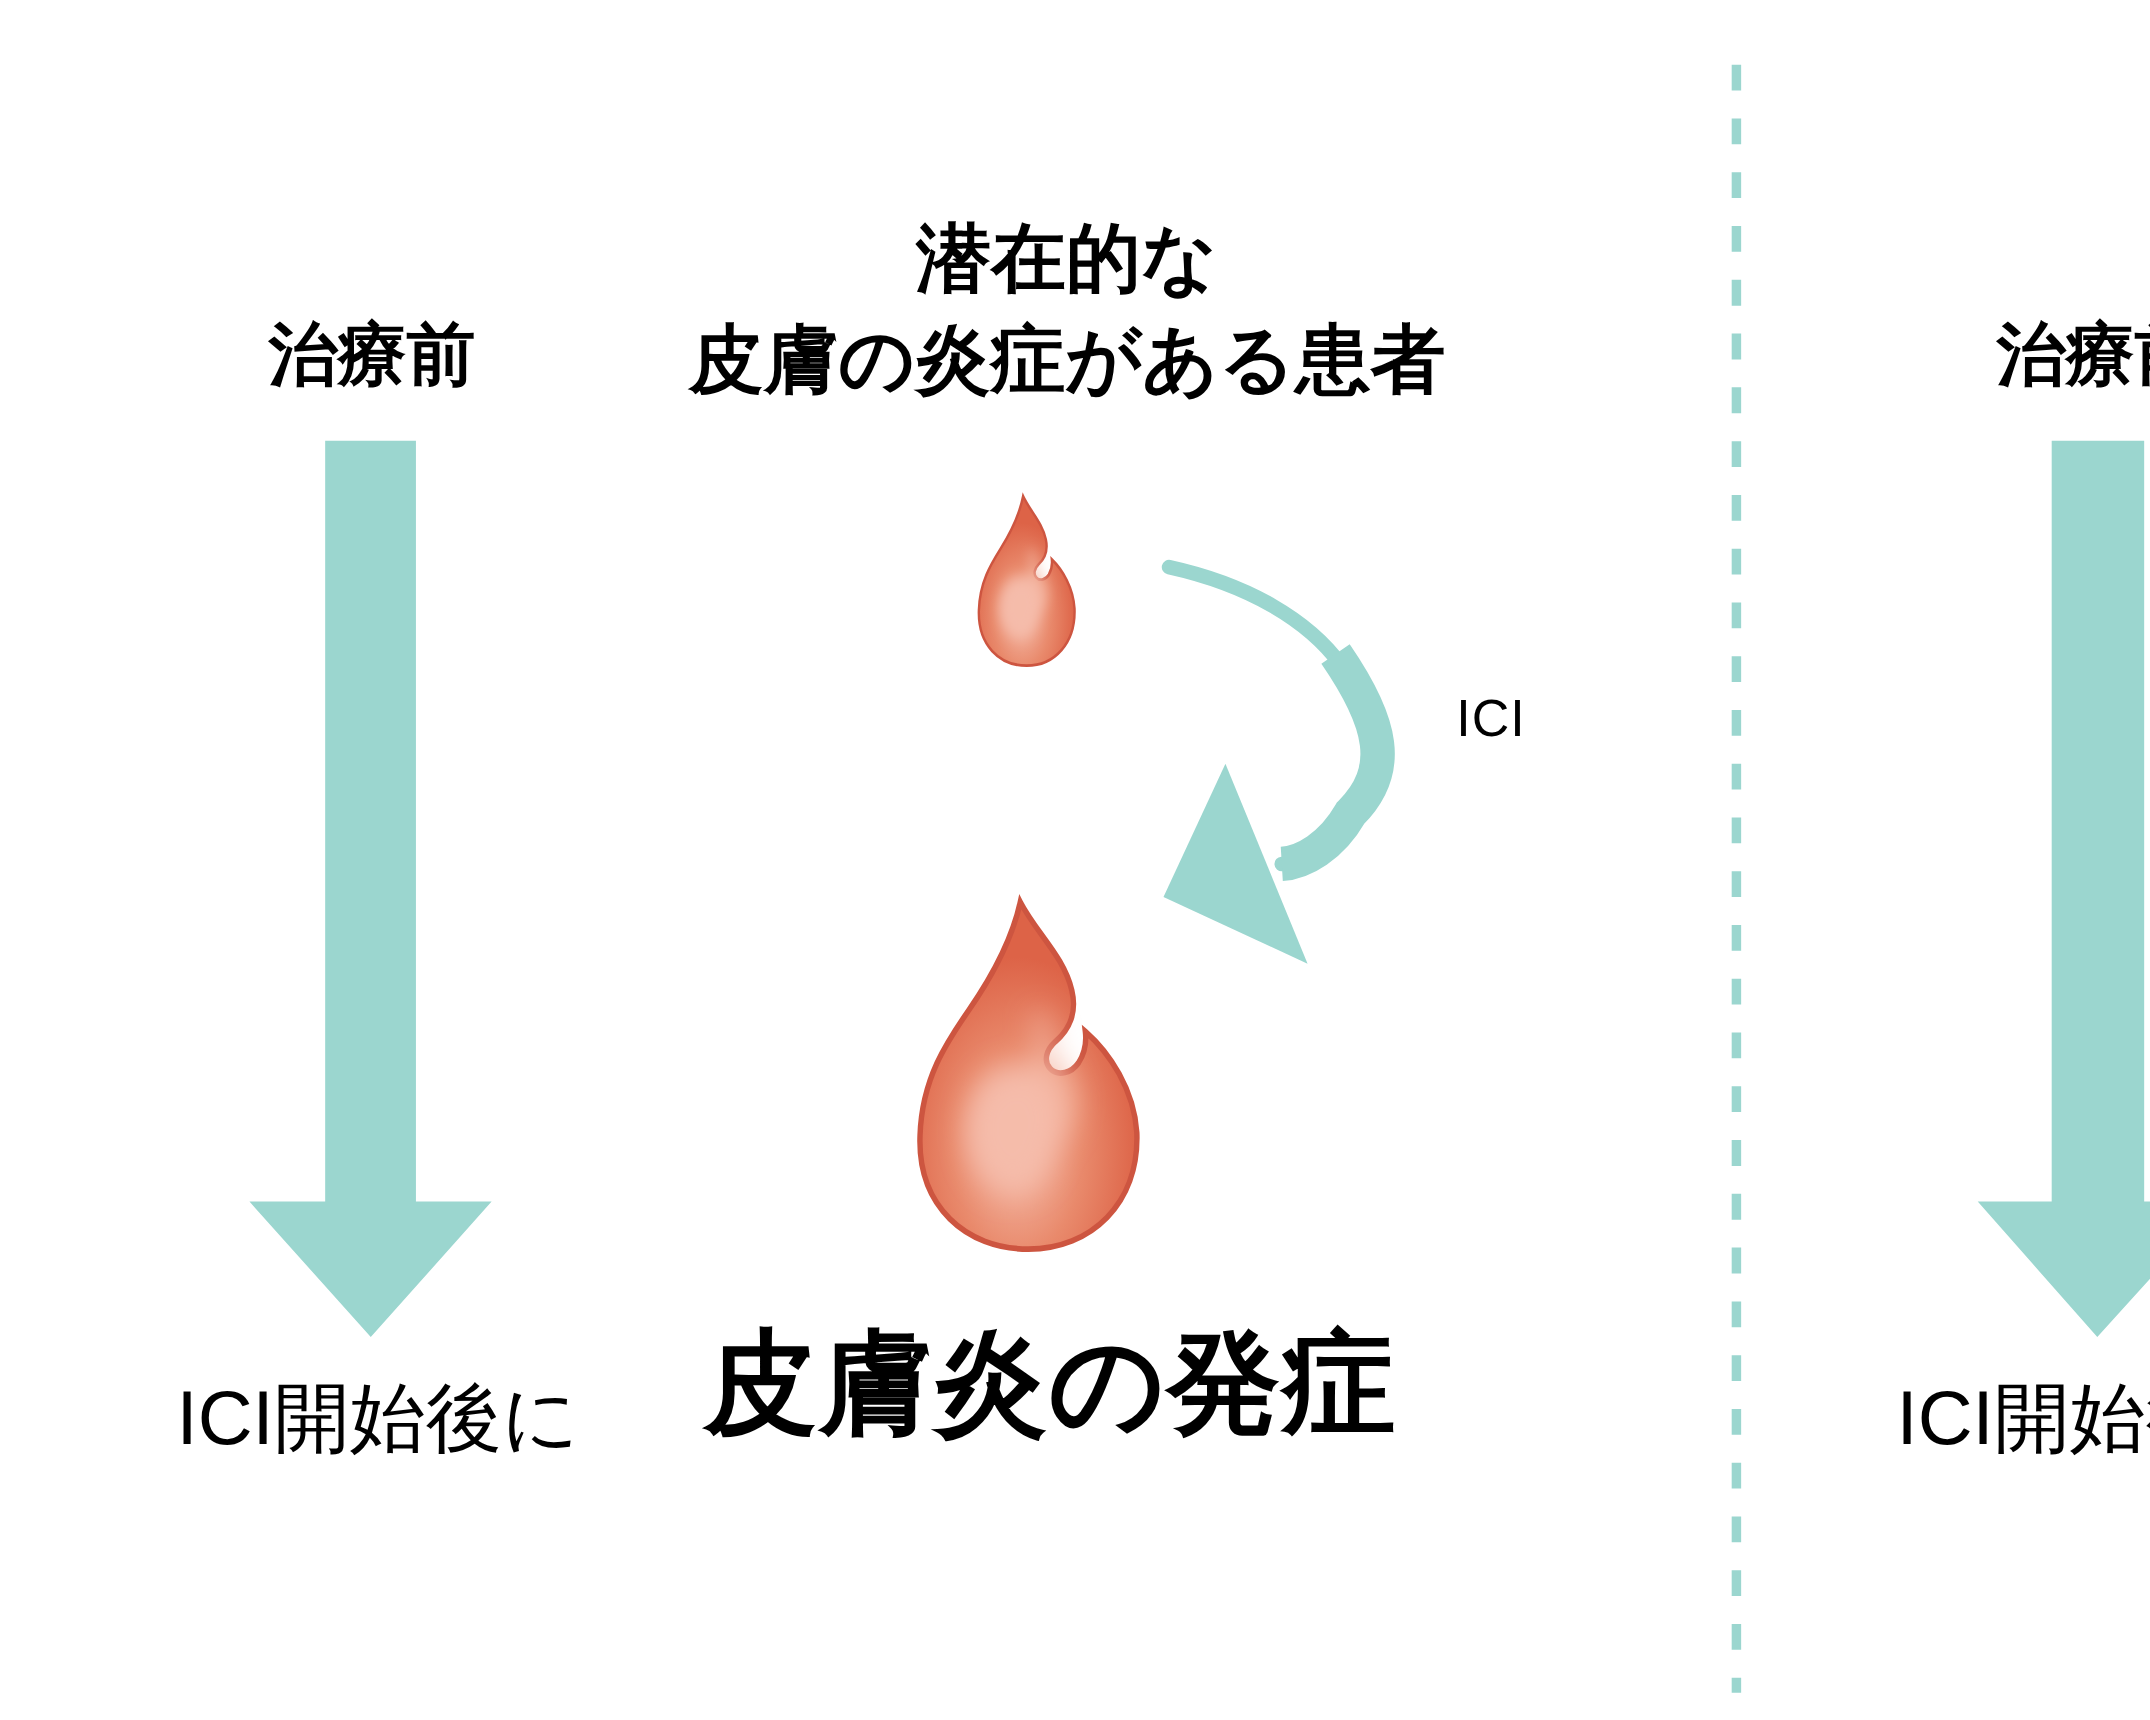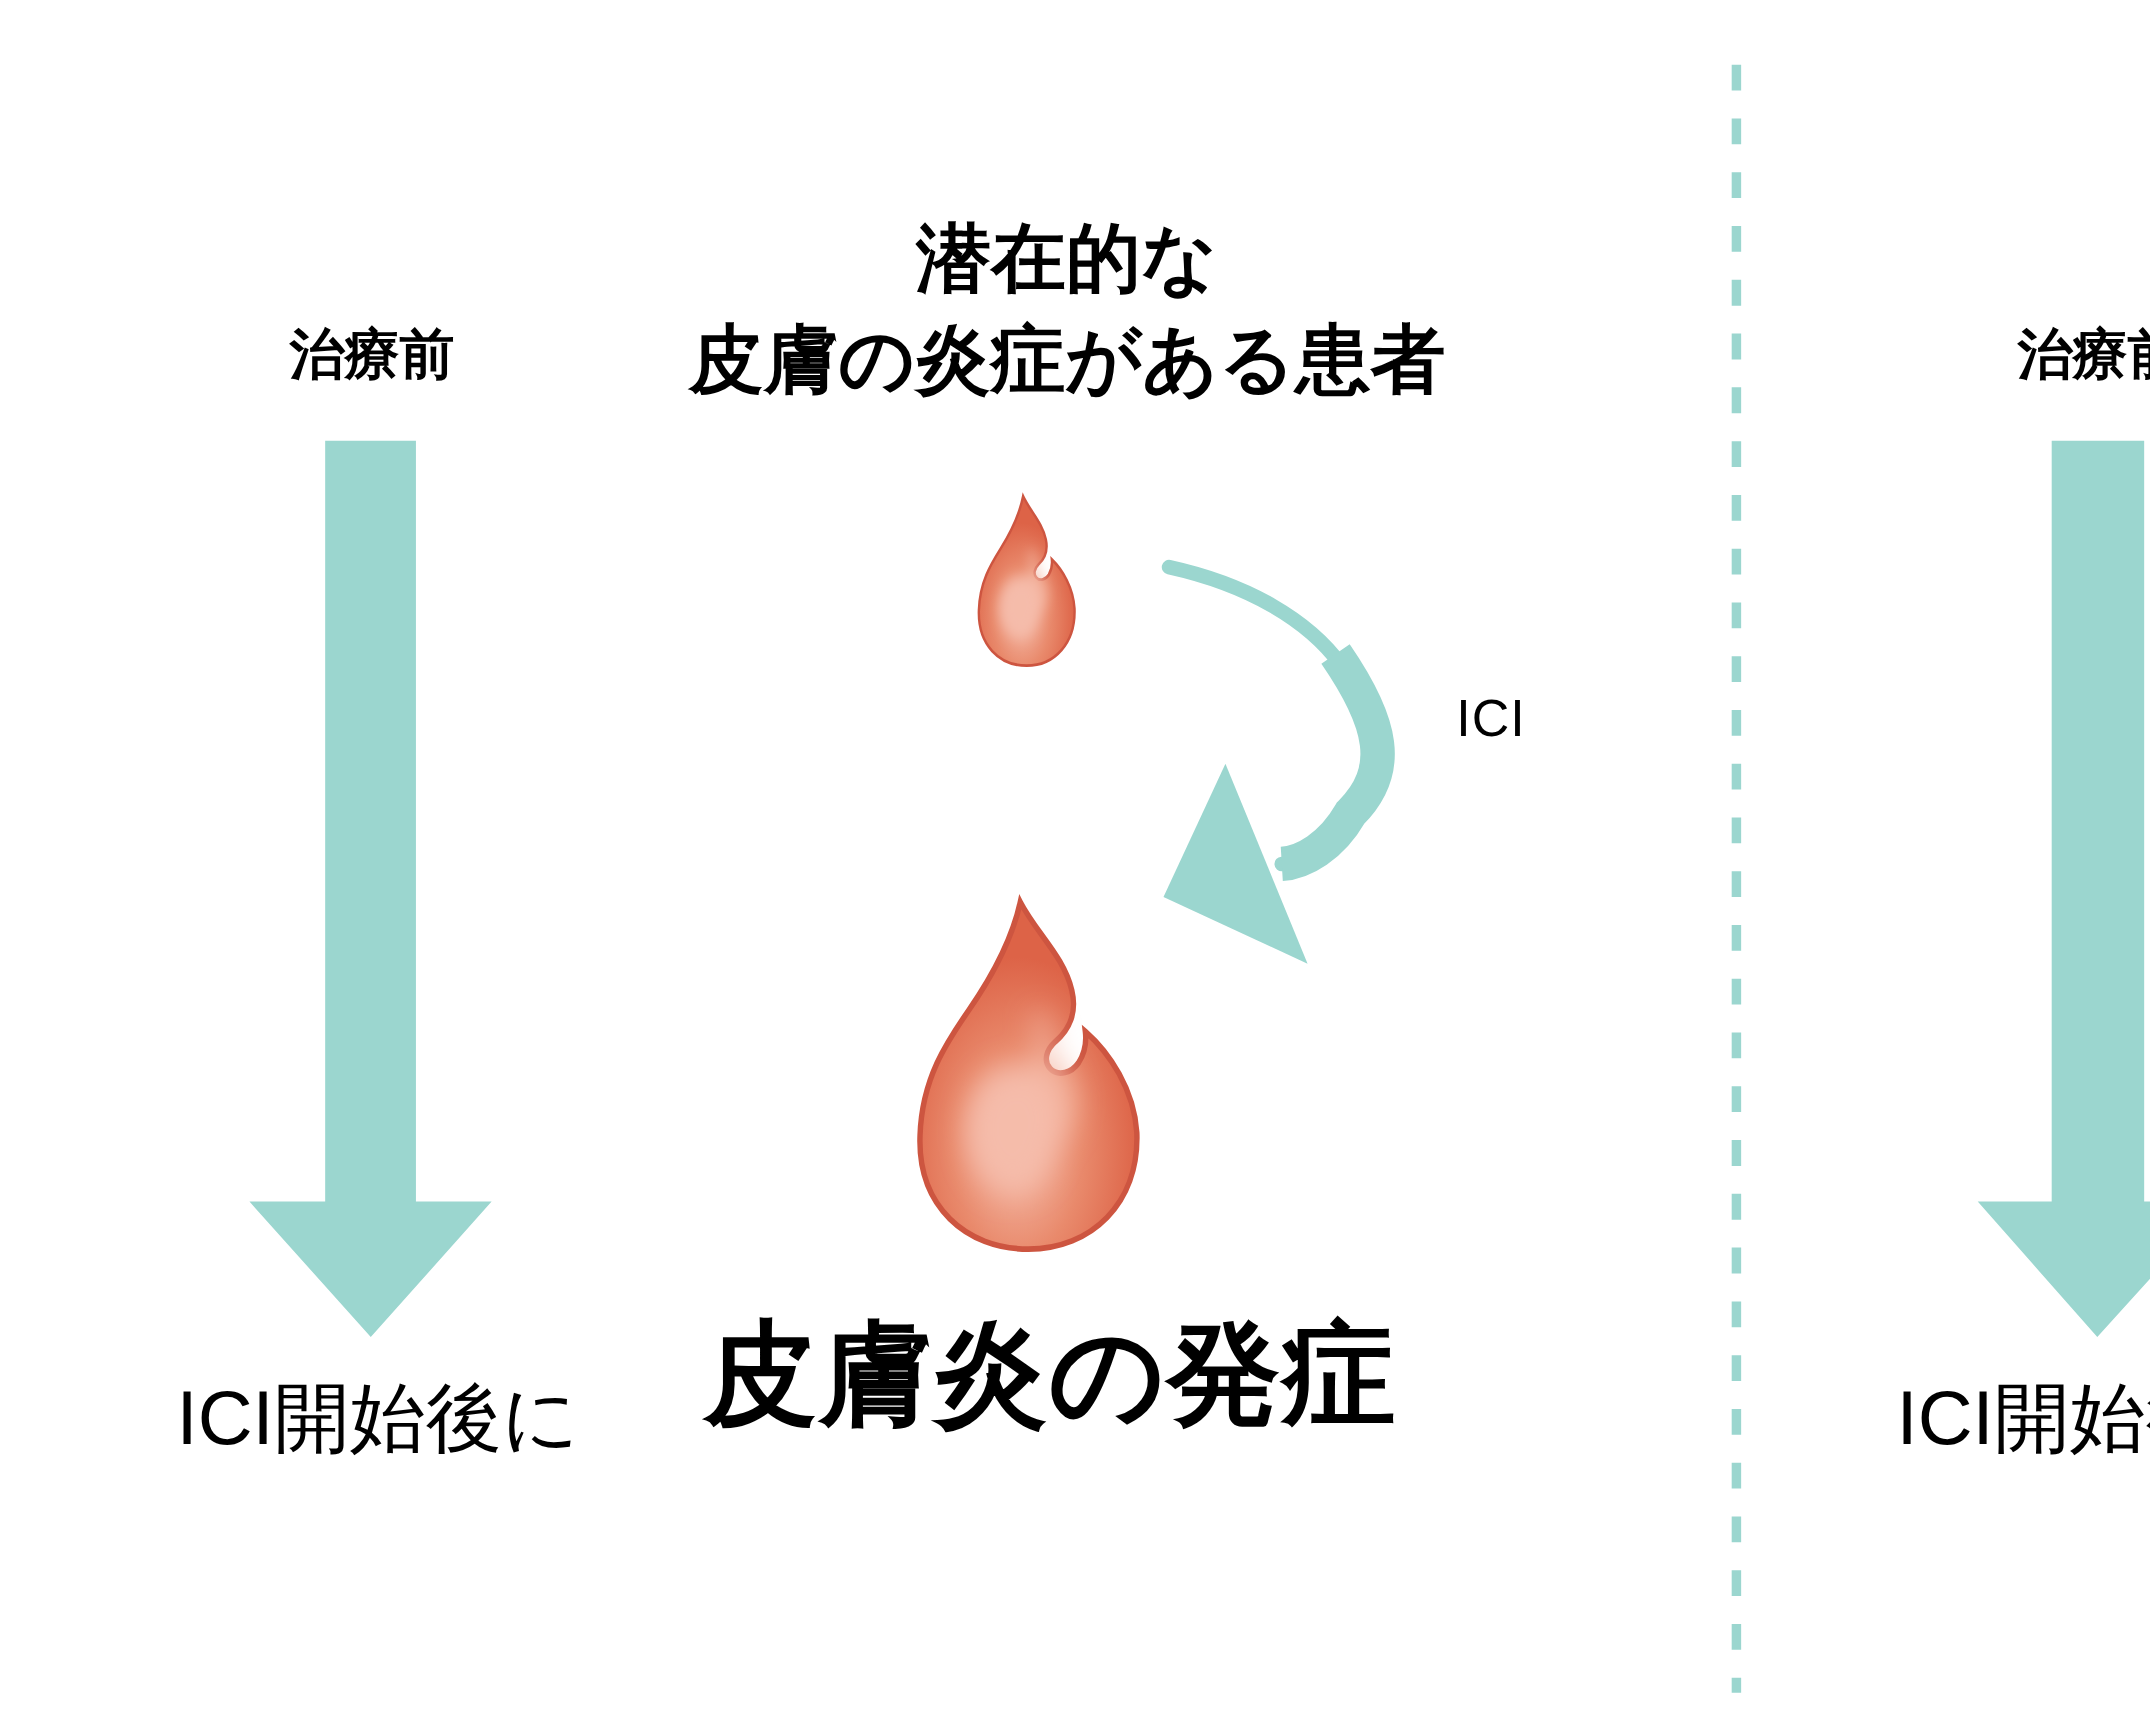--- a/index.html
+++ b/index.html
@@ -7,22 +7,22 @@
     --teal-arrow:#9bd6cf; --divider:#9bd6cf;
     --flame-stroke:#cd5540; --flame-dark:#dd6347; --flame-mid:#e98a6c; --flame-light:#f5bcaa;
   }
   *{margin:0;padding:0;box-sizing:border-box;}
   html,body{width:3441px;height:1721px;}
   body{background:var(--background);font-family:"Liberation Sans","DejaVu Sans",sans-serif;color:var(--text);}
   .canvas{position:relative;width:3441px;height:1721px;overflow:hidden;background:var(--background);}
   .art{position:absolute;left:0;top:0;width:3441px;height:1721px;}
   .t{position:absolute;white-space:nowrap;transform:translate(-50%,-50%);line-height:1;color:var(--text);}
   .w700{font-weight:700;} .w800{font-weight:800;} .w500{font-weight:500;margin-top:16px;} .w400{font-weight:400;}
-  .fs178{font-size:55px;} .fs175{font-size:75px;} .fs190{font-size:52px;letter-spacing:.02em;}
-  .fs265{font-size:114px;letter-spacing:.01em;font-family:Liberation Mono, monospace;} .fs176{font-size:76px;}
+  .fs178{font-size:69px;} .fs175{font-size:75px;} .fs190{font-size:52px;letter-spacing:.02em;}
+  .fs265{font-size:114px;letter-spacing:.01em;} .fs176{font-size:76px;}
   .g0{stop-color:var(--flame-light);} .g1{stop-color:var(--flame-mid);}
   .g2{stop-color:var(--flame-dark);} .g3{stop-color:var(--flame-dark);}
   .flame-outline{fill:url(#fgrad);stroke:var(--flame-stroke);stroke-width:2;}
   .hl{fill:var(--flame-light);}
   .tealfill{fill:var(--teal-arrow);}
   .tealstroke{stroke:var(--teal-arrow);fill:none;}
   .divline{stroke:var(--divider);}
 </style>
 </head>
 <body>

